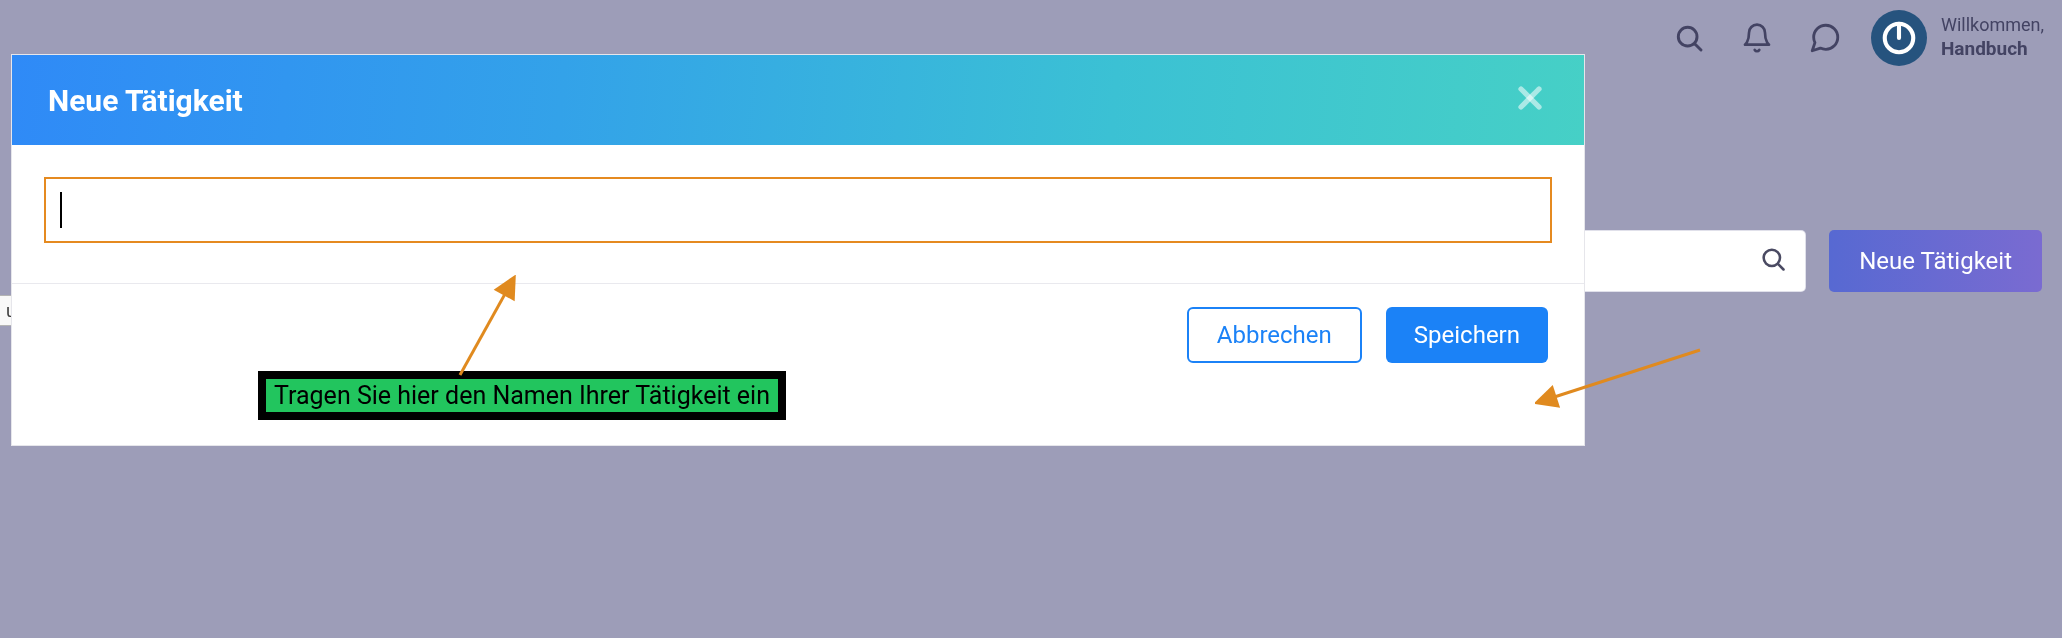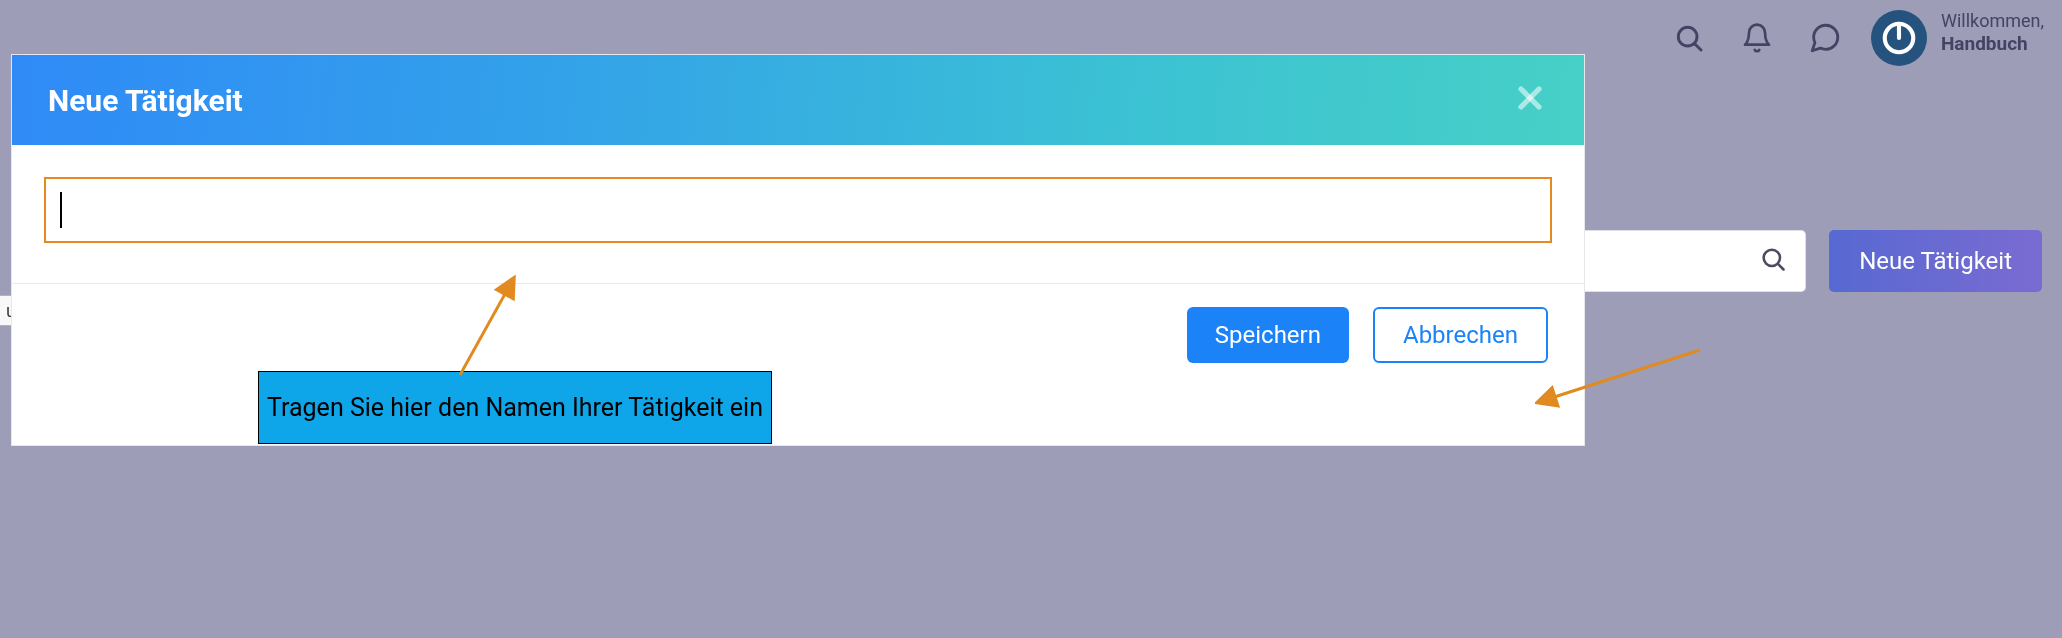--- a/index.html
+++ b/index.html
@@ -6,21 +6,21 @@
     body { width:2062px; height:638px; background:#9d9db8; position:relative; overflow:hidden; }
 
     
     .top-header { position:absolute; top:0; left:0; right:0; height:75px; display:flex; justify-content:flex-end; align-items:center; padding:0 18px; gap:24px; }
     .icon-btn { width:44px; height:44px; display:flex; align-items:center; justify-content:center; color:#434363; }
     .avatar-circle { width:56px; height:56px; border-radius:50%; background:#26537e; display:flex; align-items:center; justify-content:center; }
     .avatar-circle svg { width:38px; height:38px; }
     .welcome-block { line-height:1.25; color:#434363; }
     .welcome-small { font-size:18px; }
     .welcome-name { font-size:19px; font-weight:700; }
-    .user-cluster { display:flex; align-items:flex-start; gap:14px; }
+    .user-cluster { display:flex; align-items:center; gap:14px; }
 
     
     .second-row { position:absolute; top:225px; left:0; right:0; height:72px; display:flex; justify-content:flex-end; align-items:center; padding:0 20px; gap:24px; }
     .search-box { width:560px; height:60px; background:#fff; border-radius:4px; box-shadow:0 0 0 1px #e0e0ea; display:flex; align-items:center; padding:0 18px; }
     .search-box .mag { margin-left:auto; color:#4a4a62; }
     .new-activity-secondary { height:62px; padding:0 30px; border-radius:5px; background:linear-gradient(90deg,#5769d2 0%, #7a6bd1 100%); color:#fff; font-size:24px; display:flex; align-items:center; }
 
     
     .tip-frag { position:absolute; top:295px; left:0; background:#f8f8f8; border:1px solid #b4b4b4; border-left:none; border-radius:0 4px 4px 0; padding:4px 10px 4px 6px; font-size:18px; color:#3c3c3c; }
 
@@ -32,21 +32,21 @@
     .modal-body { padding:32px 32px 40px 32px; }
     .text-input-wrap { border:2px solid #e58a20; height:66px; display:flex; align-items:center; padding:0 14px; }
     .text-input { border:none; outline:none; width:100%; font-size:22px; color:#222; }
     .text-cursor { width:1.5px; height:36px; background:#000; }
     .modal-footer { border-top:1px solid #e9e9ee; height:102px; display:flex; align-items:center; justify-content:flex-end; padding:0 36px; gap:24px; }
     .btn { height:56px; padding:0 28px; border-radius:6px; font-size:24px; display:flex; align-items:center; }
     .btn-outline { border:2px solid #1b82f7; color:#1b82f7; background:#fff; }
     .btn-primary { background:#1b82f7; color:#fff; }
 
     
-    .anno-box { position:absolute; left:258px; top:371px; border:1px solid #000000; padding:21px 8px; font-size:25px; color:#000; background:#0ea5e9; }
+    .anno-box { position:absolute; left:258px; top:371px; border:8px solid #000000; padding:2px 8px; font-size:25px; color:#000; background:#22c55e; }
     .anno-arrow1 { position:absolute; left:450px; top:275px; width:80px; height:110px; pointer-events:none; }
     .anno-arrow2 { position:absolute; left:1535px; top:345px; width:170px; height:70px; pointer-events:none; }
   </style>
 </head>
 <body>
 
 <div class="top-header">
   <div class="icon-btn">
     <svg width="32" height="32" viewBox="0 0 24 24" fill="none" stroke="currentColor" stroke-width="2.2" stroke-linecap="round" stroke-linejoin="round">
         <circle cx="11" cy="11" r="7"></circle>
@@ -104,25 +104,25 @@
         </svg>
     </div>
   </div>
   <div class="modal-body">
     <div class="text-input-wrap">
       <div class="text-cursor"></div>
       <input class="text-input" value="" style="">
     </div>
   </div>
   <div class="modal-footer">
+    <div class="btn btn-outline">
+      <span>Abbrechen</span>
+    </div>
     <div class="btn btn-primary">
       <span>Speichern</span>
-    </div>
-    <div class="btn btn-outline">
-      <span>Abbrechen</span>
     </div>
   </div>
 </div>
 
 <div class="anno-box">Tragen Sie hier den Namen Ihrer Tätigkeit ein</div>
 <svg class="anno-arrow1" viewBox="0 0 80 110">
   <defs>
       <marker id="ah1" markerWidth="12" markerHeight="12" refX="6" refY="6" orient="auto">
         <path d="M2,2 L10,6 L2,10 Z" fill="#e08a1f"></path>
       </marker>

